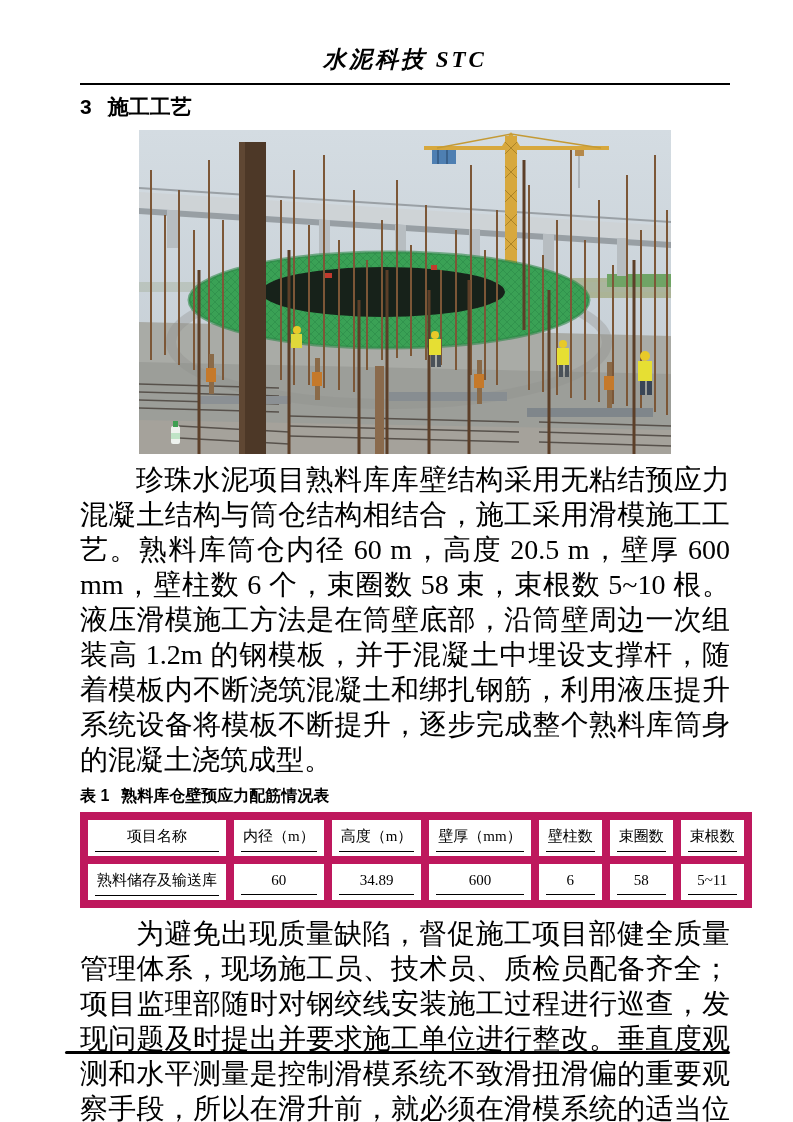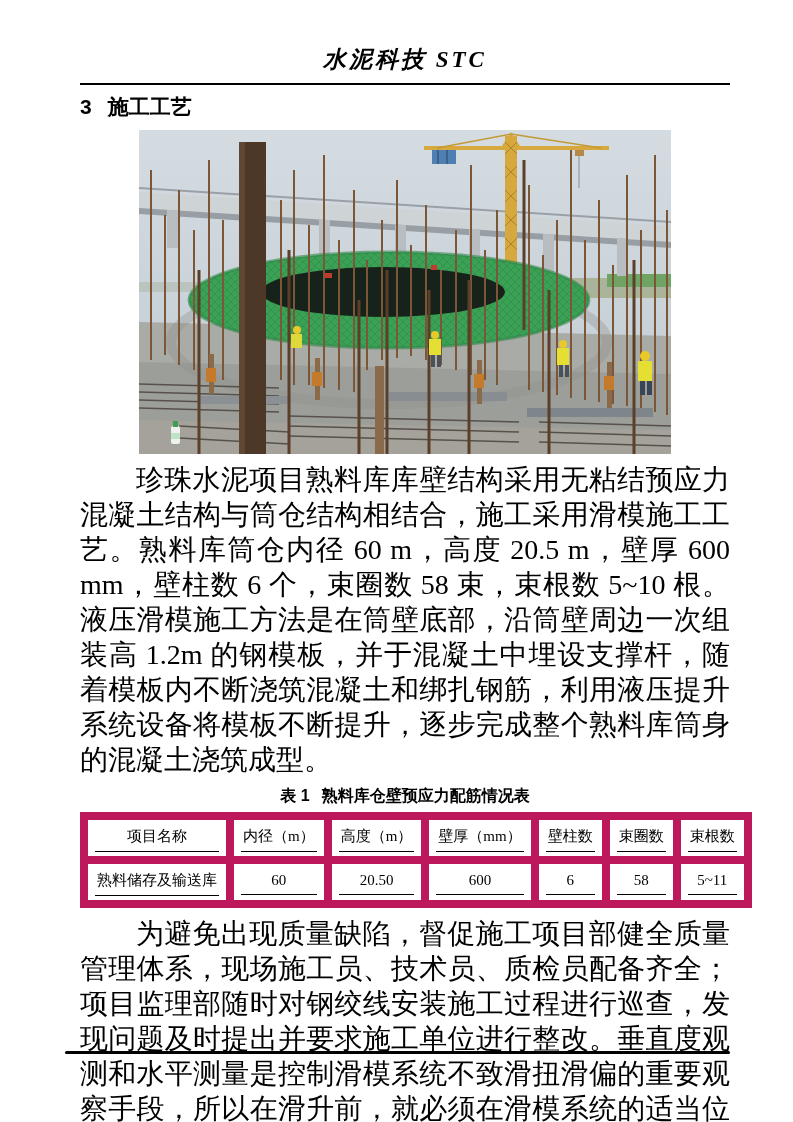--- a/index.html
+++ b/index.html
@@ -36,21 +36,21 @@
 
   .para {
     font-size: 28px; line-height: 35px;
     text-align: justify; text-indent: 2em;
     margin-top: 8px;
   }
 
   .table-caption {
     font-family: "Liberation Sans", "DejaVu Sans", sans-serif;
     font-size: 16px; font-weight: bold;
-    text-align: center; margin-top: 9px; line-height: 20px;
+    text-align: left; margin-top: 9px; line-height: 20px;
   }
   .caption-label { margin-right: 12px; }
 
   .data-table {
     width: calc(100% - 10px);
     margin: 6px auto 0;
     border-collapse: collapse;
     font-size: 15px;
   }
   .data-table td {
@@ -296,21 +296,21 @@
           </td>
       </tr>
       <tr>
         <td>
             <span class="cell-u">熟料储存及输送库</span>
           </td>
         <td>
             <span class="cell-u">60</span>
           </td>
         <td>
-            <span class="cell-u">20.50</span>
+            <span class="cell-u">34.89</span>
           </td>
         <td>
             <span class="cell-u">600</span>
           </td>
         <td>
             <span class="cell-u">6</span>
           </td>
         <td>
             <span class="cell-u">58</span>
           </td>

